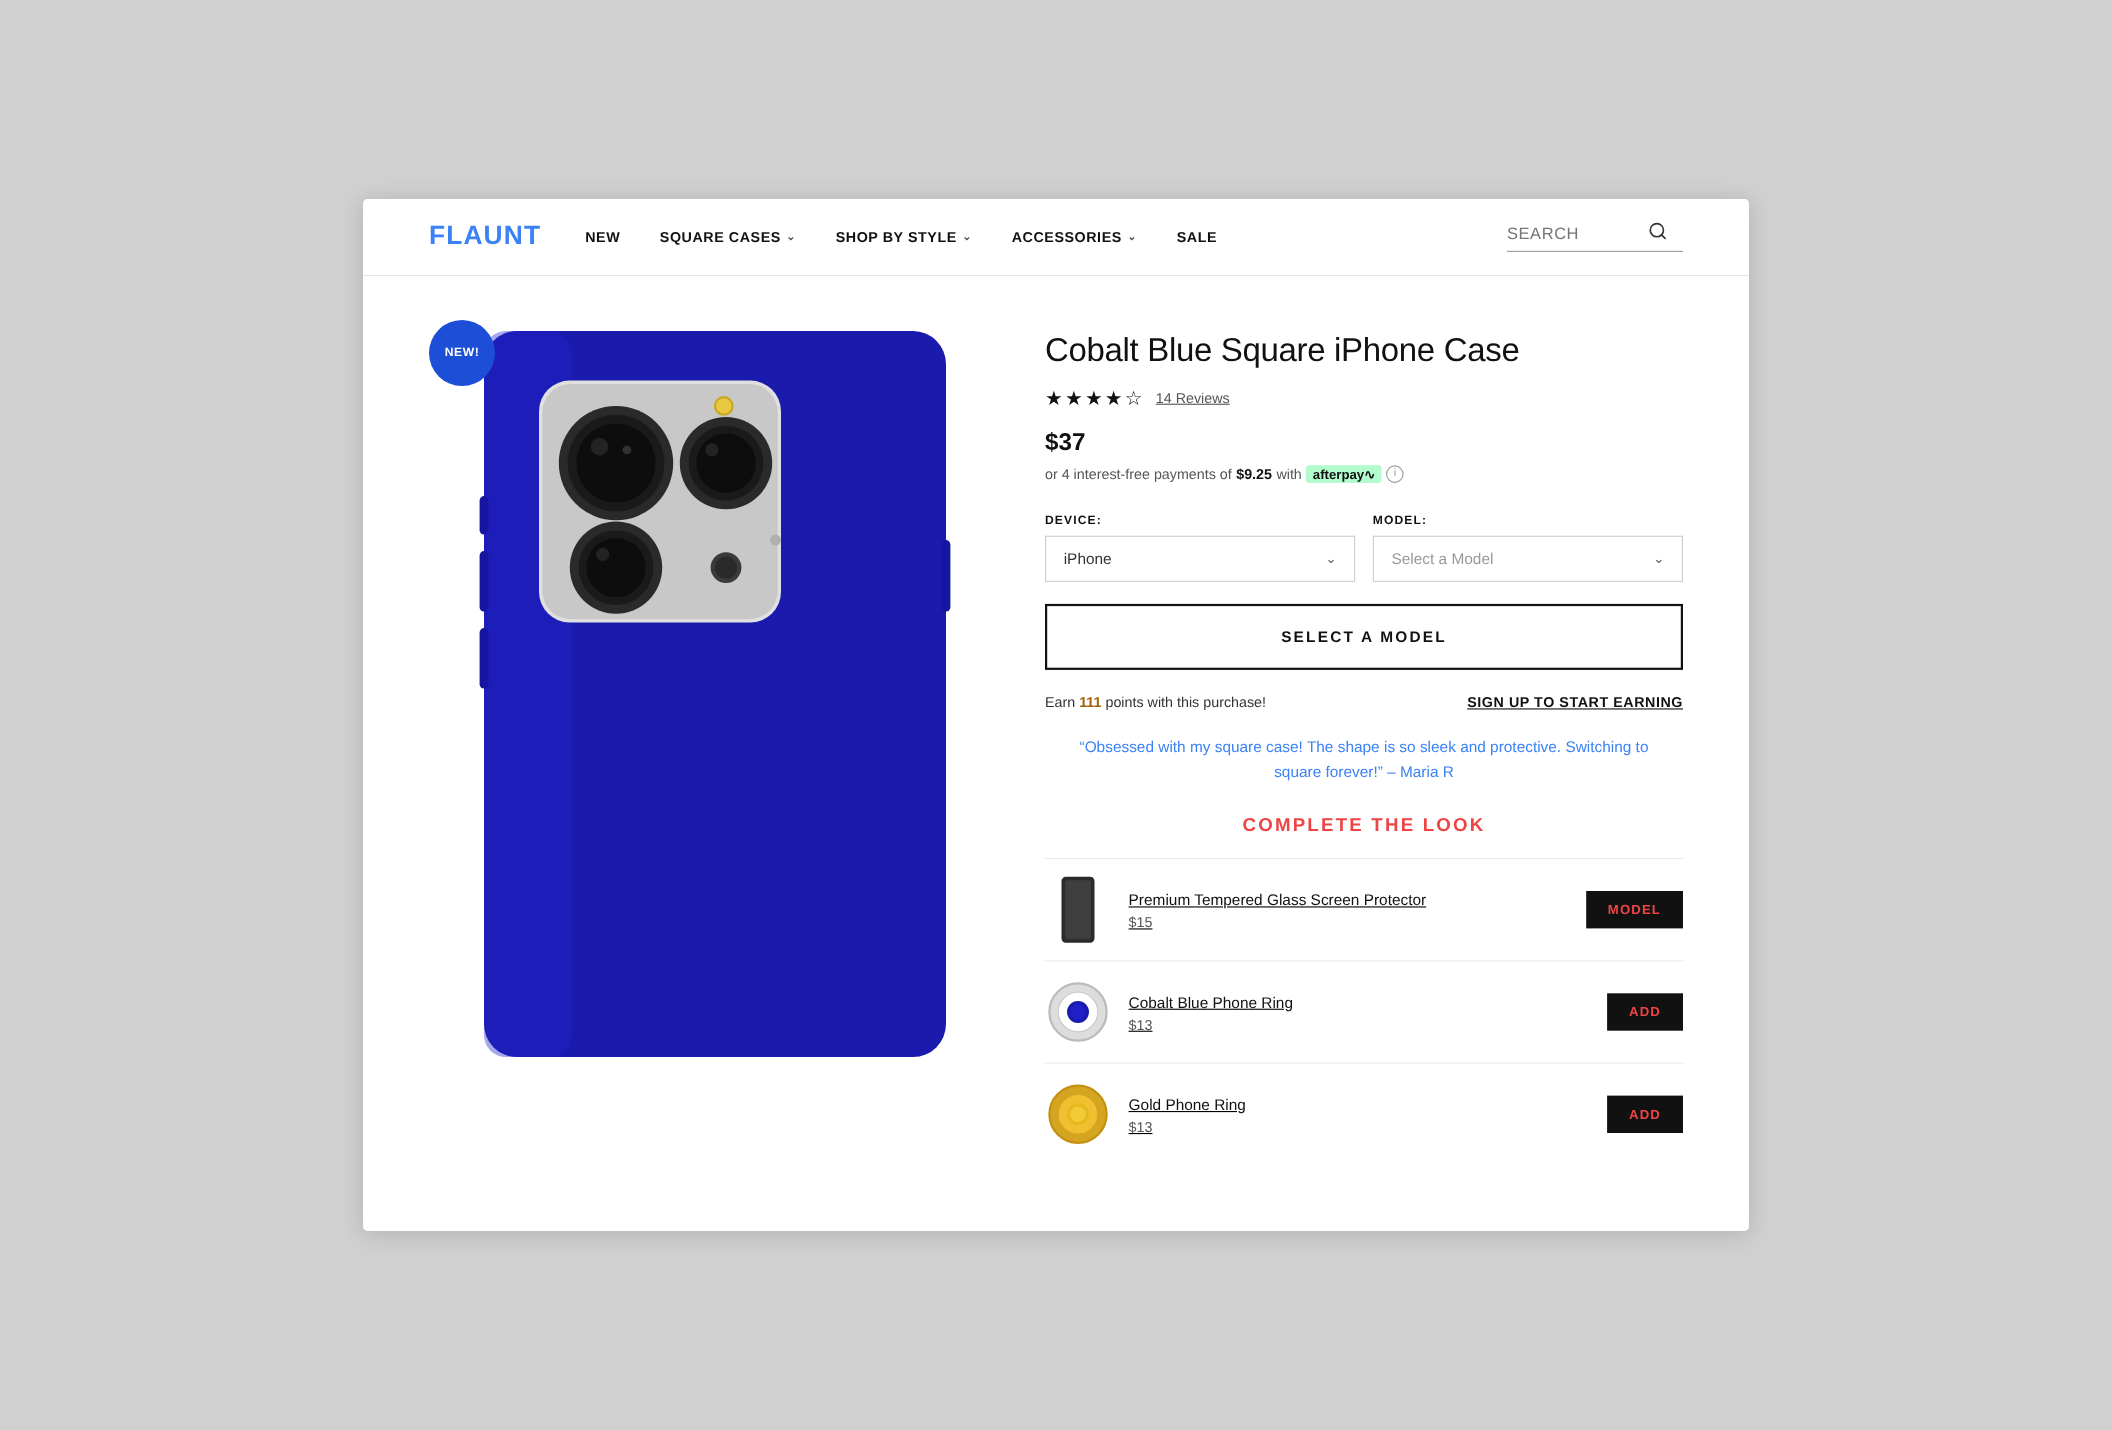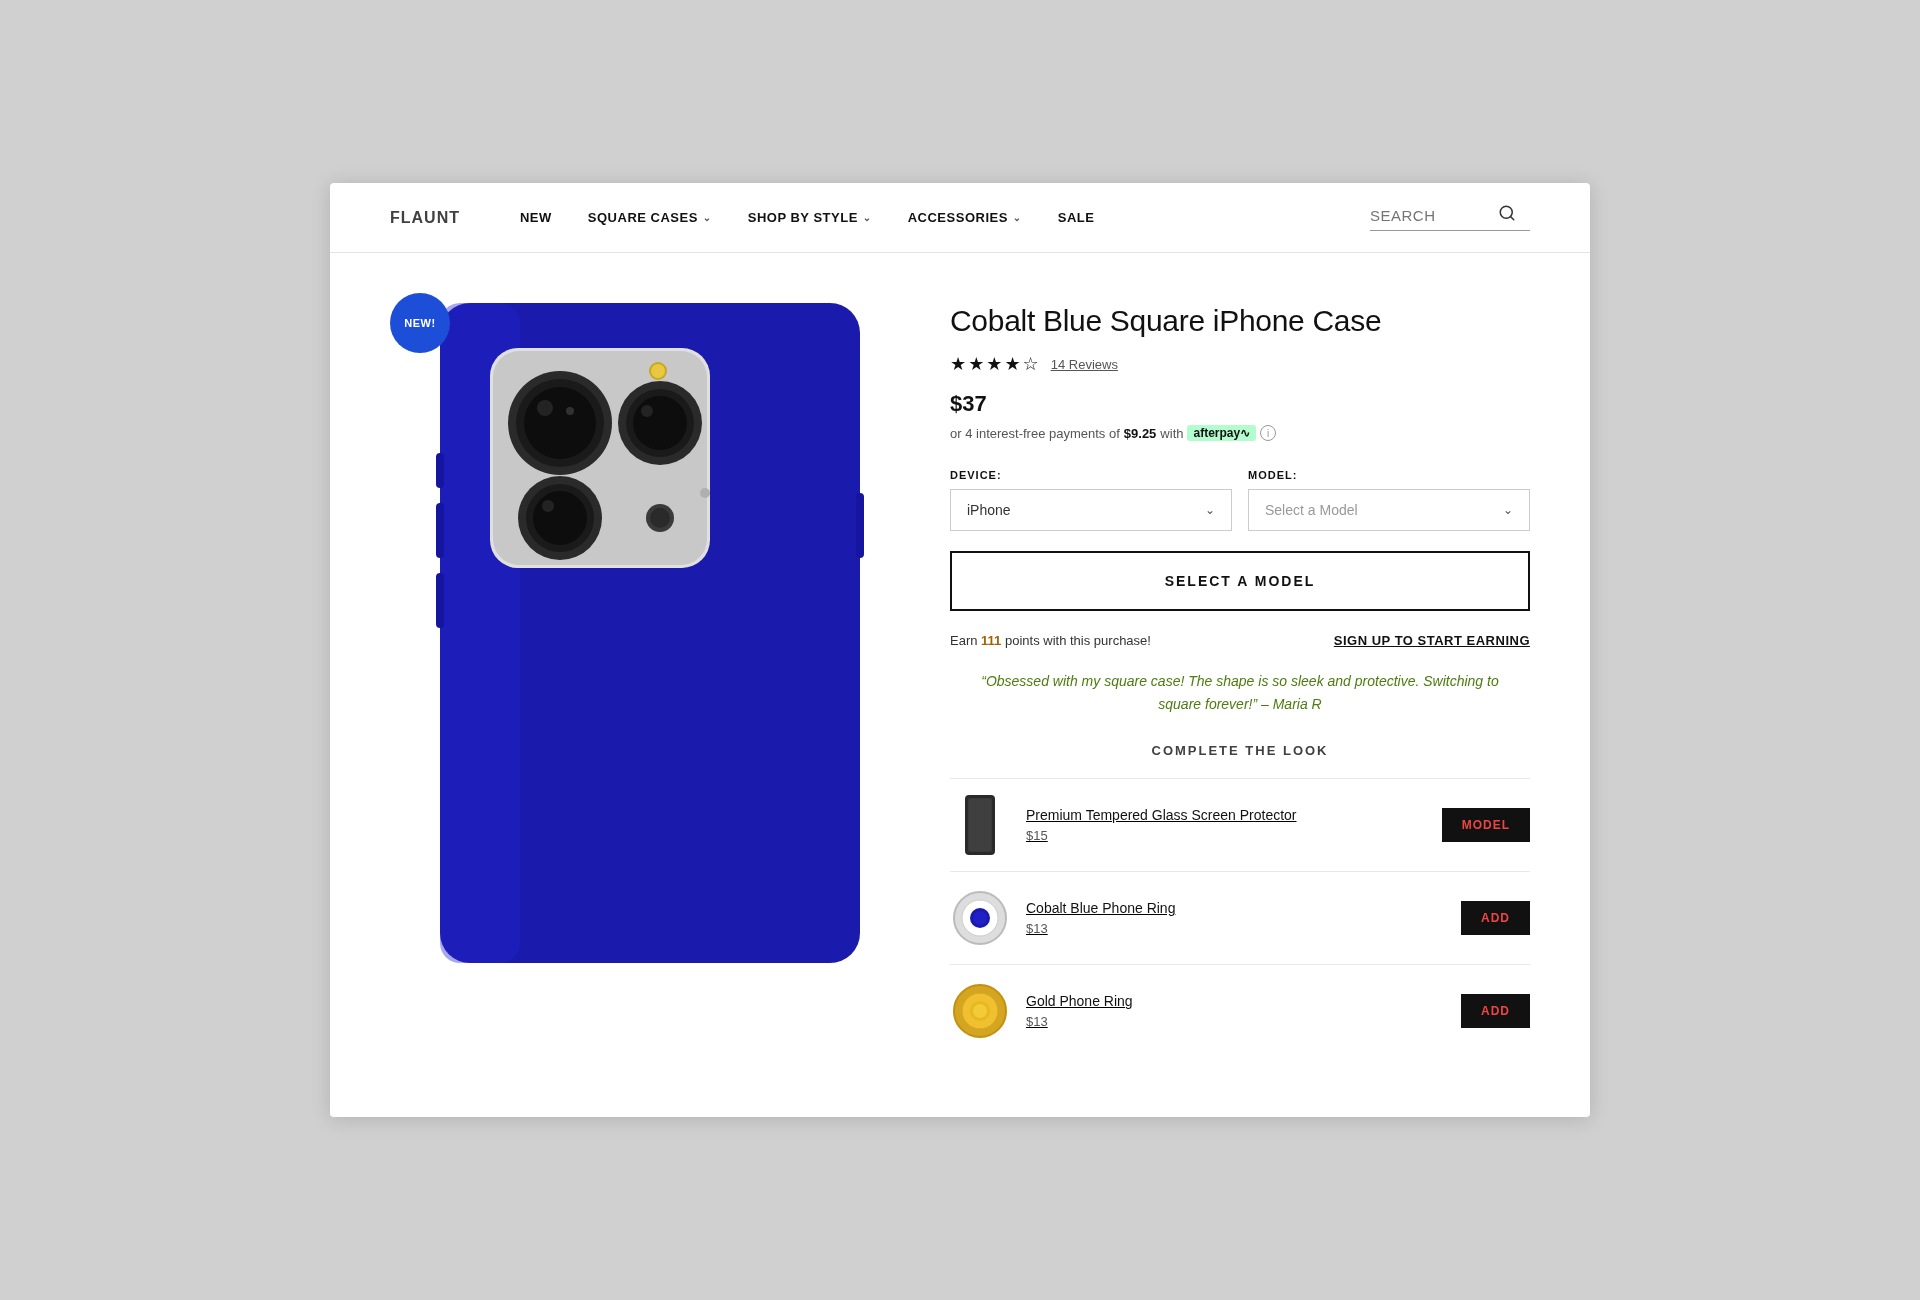--- a/index.html
+++ b/index.html
@@ -22,26 +22,26 @@
     }
     
     .header {
       display: flex;
       align-items: center;
       padding: 0 60px;
       height: 70px;
       border-bottom: 1px solid #e5e5e5;
     }
     .logo {
-      font-size: 16px;
+      font-size: 24px;
       font-weight: 800;
       letter-spacing: 1px;
-      color: #404040;
-      text-transform: uppercase;
-      margin-right: 60px;
+      color: #3b82f6;
+      text-transform: uppercase;
+      margin-right: 40px;
       flex-shrink: 0;
     }
     .nav {
       display: flex;
       align-items: center;
       gap: 36px;
       flex: 1;
     }
     .nav-item {
       font-size: 13px;
@@ -261,34 +261,33 @@
       font-weight: 700;
       color: #111;
       text-transform: uppercase;
       letter-spacing: 0.5px;
       text-decoration: underline;
       cursor: pointer;
     }
     
     .testimonial {
       font-size: 14px;
-      color: #4d7c0f;
-      font-style: italic;
+      color: #3b82f6;
       text-align: center;
       line-height: 1.6;
       margin-bottom: 28px;
       padding: 0 10px;
     }
     
     .complete-look-title {
-      font-size: 13px;
+      font-size: 17px;
       font-weight: 700;
       letter-spacing: 2px;
       text-transform: uppercase;
-      color: #404040;
+      color: #ef4444;
       text-align: center;
       margin-bottom: 20px;
     }
     .product-addon {
       display: flex;
       align-items: center;
       gap: 16px;
       padding: 16px 0;
       border-top: 1px solid #e8e8e8;
     }

